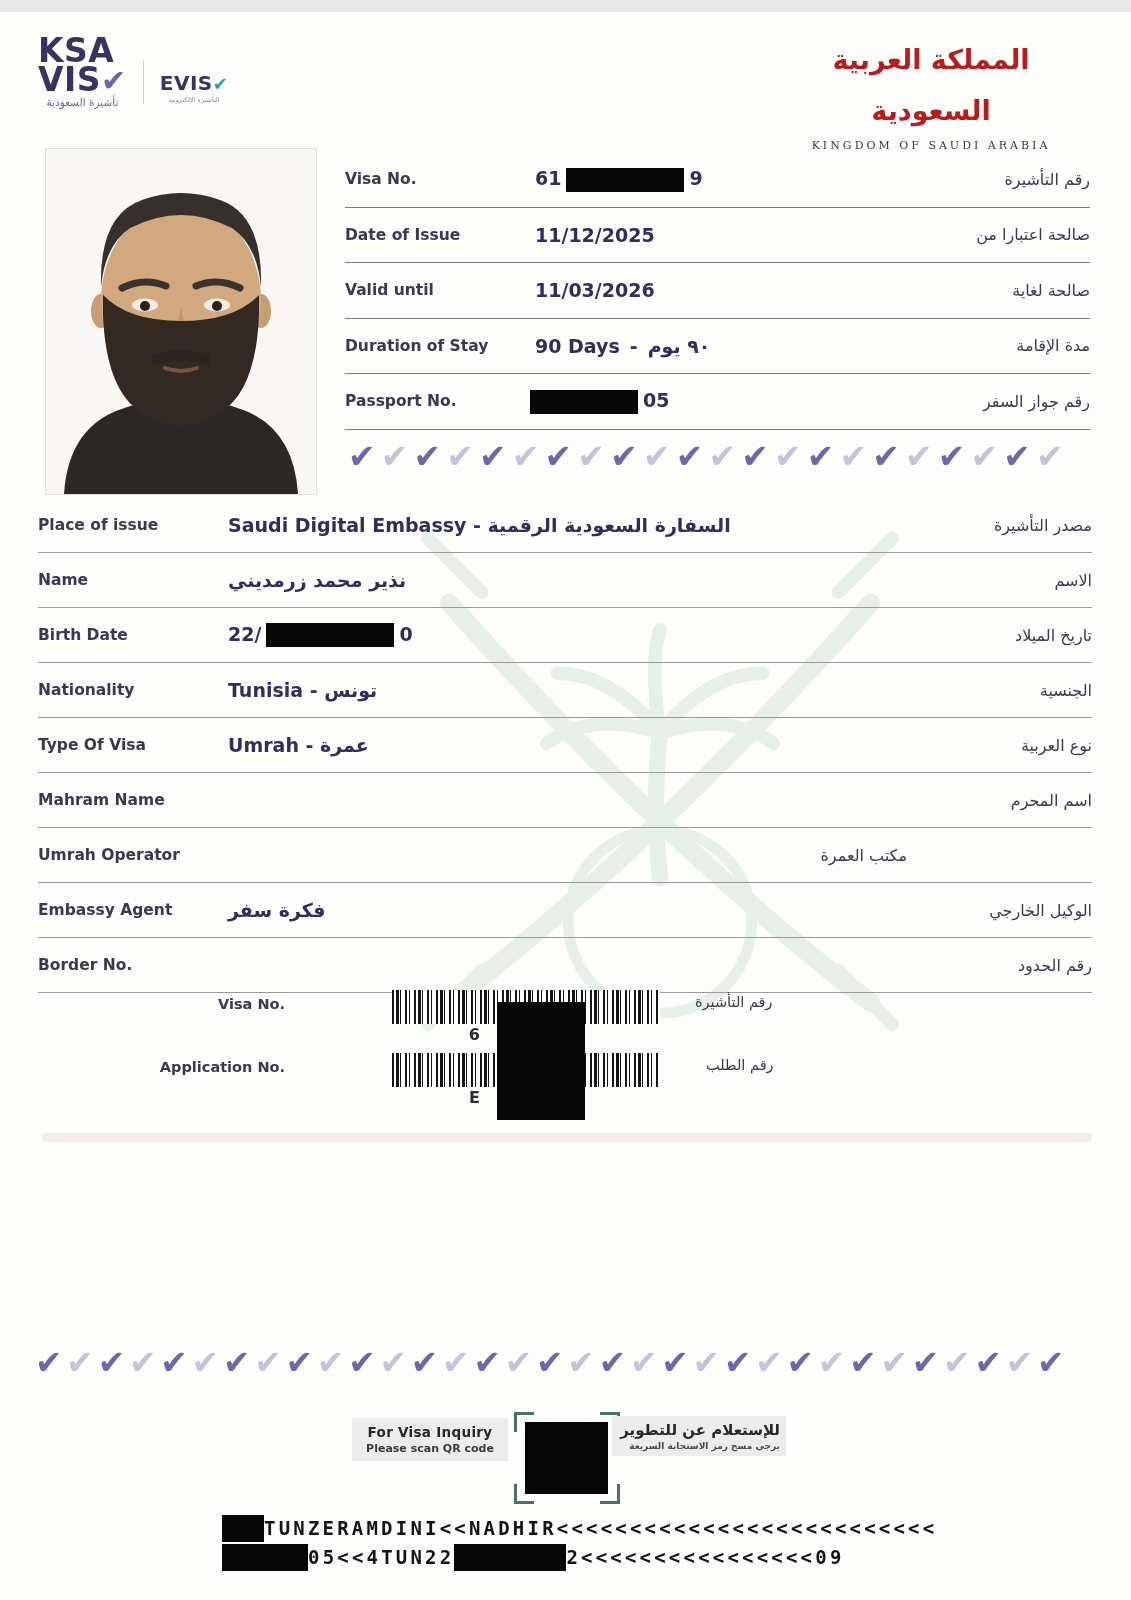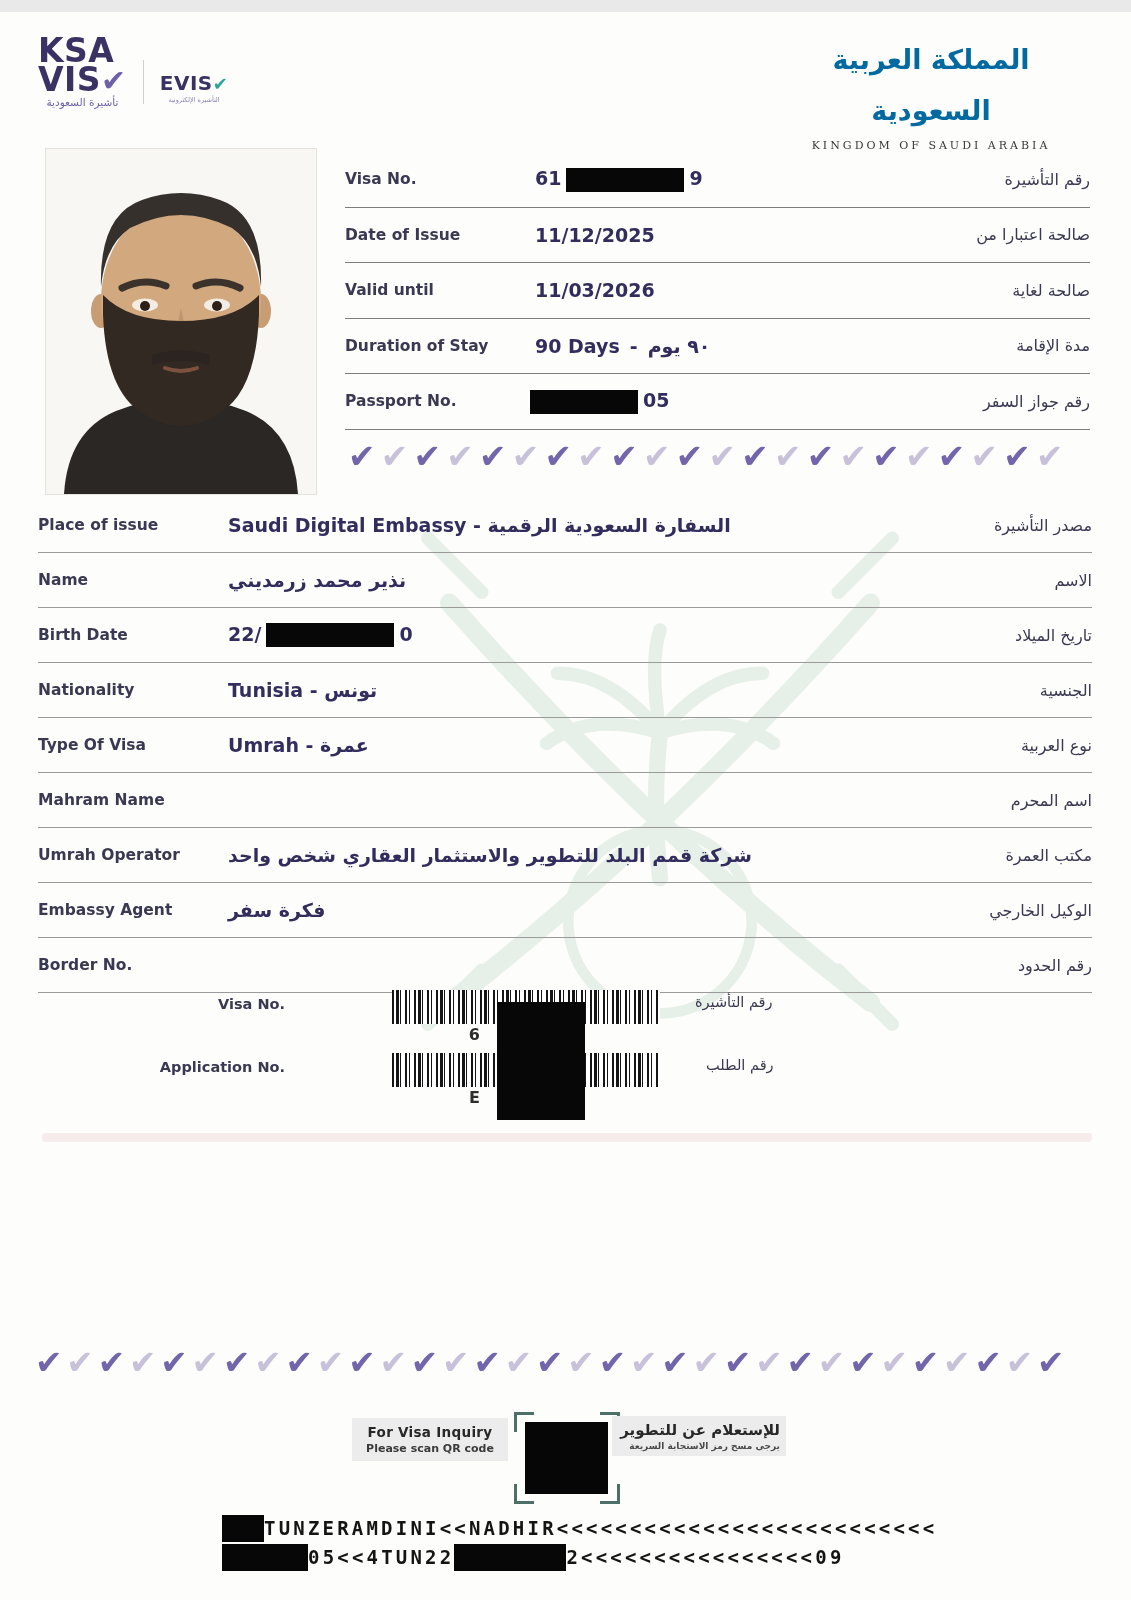--- a/index.html
+++ b/index.html
@@ -13,21 +13,21 @@
   .ksa-block{text-align:left;}
   .ksa-line{font-size:33px;font-weight:800;line-height:.88;color:#3a3263;letter-spacing:.5px;}
   .ksa-check{color:#6f61a8;font-size:30px;}
   .ksa-tag{font-size:10.5px;color:#6f61a8;margin-top:2px;letter-spacing:.5px;text-align:center;}
   .logo-divider{width:1px;height:44px;background:#cfcfcf;margin:0 2px 4px 2px;}
   .evisa-block{padding-bottom:4px;text-align:center;}
   .evisa-line{font-size:20px;font-weight:800;color:#3a3263;letter-spacing:.5px;}
   .evisa-check{color:#2aa39b;font-size:18px;}
   .evisa-tag{font-size:6.5px;color:#8c84b5;margin-top:1px;}
   .emblem{position:absolute;right:40px;top:22px;width:320px;text-align:center;}
-  .emblem-ar{font-size:27px;font-weight:700;color:#0369a1;direction:rtl;line-height:1.9;}
+  .emblem-ar{font-size:27px;font-weight:700;color:#b91c1c;direction:rtl;line-height:1.9;}
   .emblem-en{font-family:"DejaVu Serif","Liberation Serif",serif;font-size:11px;letter-spacing:3px;color:#383838;margin-top:2px;white-space:nowrap;}
   
   .photo{position:absolute;left:45px;top:136px;width:270px;height:345px;background:#f8f7f4;border:1px solid #e3e2de;}
   .photo svg{display:block;width:100%;height:100%;}
   
   .ftable{position:absolute;}
   #top-fields{left:345px;top:140px;width:745px;}
   #top-fields .frow{height:54.5px;border-bottom:1.6px solid #7d7d7d;}
   #mid-fields{left:38px;top:486px;width:1054px;}
   #mid-fields .frow{height:54px;border-bottom:1.2px solid #9a9a9a;}
@@ -212,21 +212,20 @@
         <div class="fv"><span class="vp">Umrah - عمرة</span></div>
         <div class="fl-ar">نوع العربية</div>
       </div>
       <div class="frow">
         <div class="fl-en">Mahram Name</div>
         <div class="fv"></div>
         <div class="fl-ar">اسم المحرم</div>
       </div>
       <div class="frow">
         <div class="fl-en">Umrah Operator</div>
-        <div class="fv"><span class="vp">شركة قمم البلد للتطوير والاستثمار العقاري شخص واحد</span></div>
         <div class="fl-ar">مكتب العمرة</div>
       </div>
       <div class="frow">
         <div class="fl-en">Embassy Agent</div>
         <div class="fv"><span class="vp">فكرة سفر</span></div>
         <div class="fl-ar">الوكيل الخارجي</div>
       </div>
       <div class="frow">
         <div class="fl-en">Border No.</div>
         <div class="fv"></div>

